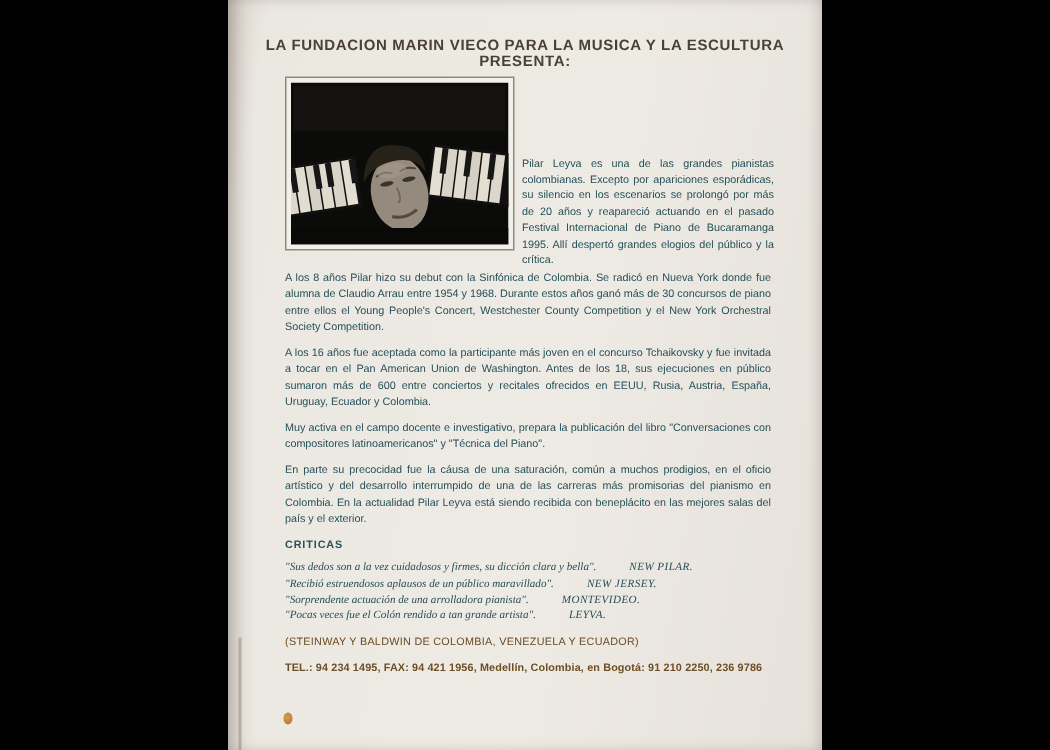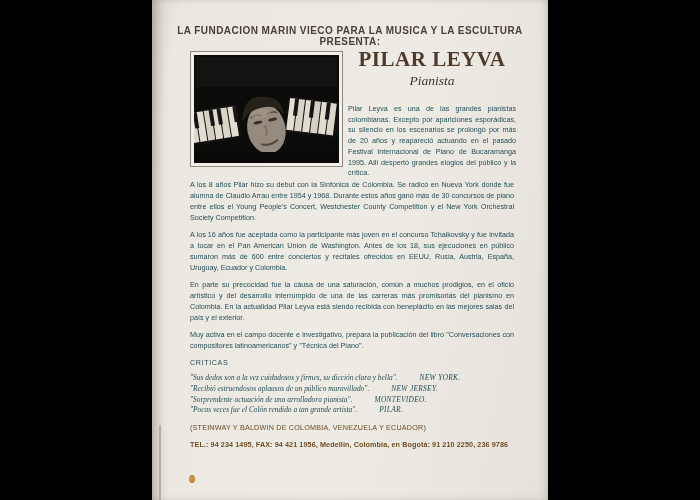--- a/index.html
+++ b/index.html
@@ -15,21 +15,21 @@
   .photo-frame svg{display:block;}
   .title-block{position:absolute;left:196px;top:47px;width:168px;text-align:center;}
   .main-title{margin:0;font-family:"Liberation Serif",serif;font-weight:600;
               font-size:21px;letter-spacing:.5px;color:#4e3a2b;}
   .subtitle{margin:1px 0 0 0;font-family:"Liberation Serif",serif;font-style:italic;
             font-size:13.5px;color:#3a352f;}
   .intro{position:absolute;left:196px;top:104px;width:168px;
          font-size:7.2px;line-height:10.7px;text-align:justify;color:#25505a;}
   .body-col{position:absolute;left:38px;top:179px;width:324px;color:#25505a;}
   .body-col p{margin:0 0 6px 0;font-size:7.2px;line-height:11px;text-align:justify;}
-  .criticas-heading{margin:3px 0 5px 0;font-size:7.4px;letter-spacing:.6px;color:#2a4f58;}
+  .criticas-heading{margin:3px 0 5px 0;font-size:7.4px;letter-spacing:.6px;color:#2a4f58;font-weight:bold;}
   .quote-row{display:flex;align-items:baseline;margin:0 0 2.2px 0;
              font-family:"Liberation Serif",serif;font-style:italic;
              font-size:7.4px;line-height:8.6px;color:#274f58;}
   .quote-source{margin-left:22px;white-space:nowrap;letter-spacing:.3px;}
   .foundation{margin-top:7px;color:#6b4b20;}
   .foundation-name{margin:0;font-size:9.6px;font-weight:bold;letter-spacing:.3px;line-height:12px;}
   .foundation-brands{margin:0;font-size:9px;font-weight:normal;letter-spacing:.2px;line-height:12px;}
   .foundation-contact{margin:1px 0 0 0;font-size:7.3px;font-weight:bold;letter-spacing:.1px;
                       line-height:10px;color:#6e4e24;}
   .page-curl{position:absolute;left:37px;top:475px;width:6px;height:8px;border-radius:50%;
@@ -85,50 +85,46 @@
           <path d="M59 60 Q65 57 70 60" stroke="#4a4238" stroke-width="1.2" fill="none"></path>
           <path d="M75 60 Q80 57 86 60" stroke="#4a4238" stroke-width="1.2" fill="none"></path>
           <path d="M71 70 Q73 78 70 80" stroke="#6e6557" stroke-width="1.2" fill="none"></path>
           <path d="M64 88 Q72 92 81 87" stroke="#55483c" stroke-width="2" fill="none"></path>
           <ellipse cx="70" cy="58" rx="10" ry="5" fill="#a59a8b" opacity=".55"></ellipse>
         </g>
         <rect x="0" y="97" width="145" height="11" fill="#090908"></rect>
       </svg>
     </div>
 
-    <div class="title-block">
-      <h1 class="main-title">PILAR LEYVA</h1>
-      <p class="subtitle">Pianista</p>
-    </div>
 
     <div class="intro">Pilar Leyva es una de las grandes pianistas colombianas. Excepto por apariciones esporádicas, su silencio en los escenarios se prolongó por más de 20 años y reapareció actuando en el pasado Festival Internacional de Piano de Bucaramanga 1995. Allí despertó grandes elogios del público y la crítica.</div>
 
     <div class="body-col">
       <p>A los 8 años Pilar hizo su debut con la Sinfónica de Colombia. Se radicó en Nueva York donde fue alumna de Claudio Arrau entre 1954 y 1968. Durante estos años ganó más de 30 concursos de piano entre ellos el Young People's Concert, Westchester County Competition y el New York Orchestral Society Competition.</p>
       <p>A los 16 años fue aceptada como la participante más joven en el concurso Tchaikovsky y fue invitada a tocar en el Pan American Union de Washington. Antes de los 18, sus ejecuciones en público sumaron más de 600 entre conciertos y recitales ofrecidos en EEUU, Rusia, Austria, España, Uruguay, Ecuador y Colombia.</p>
+      <p>Muy activa en el campo docente e investigativo, prepara la publicación del libro "Conversaciones con compositores latinoamericanos" y "Técnica del Piano".</p>
       <p>En parte su precocidad fue la cáusa de una saturación, común a muchos prodigios, en el oficio artístico y del desarrollo interrumpido de una de las carreras más promisorias del pianismo en Colombia. En la actualidad Pilar Leyva está siendo recibida con beneplácito en las mejores salas del país y el exterior.</p>
-      <p>Muy activa en el campo docente e investigativo, prepara la publicación del libro "Conversaciones con compositores latinoamericanos" y "Técnica del Piano".</p>
 
       <p class="criticas-heading">CRITICAS</p>
 
       <div class="quote-row">
         <span>"Sus dedos son a la vez cuidadosos y firmes, su dicción clara y bella".</span>
-        <span class="quote-source">NEW YORK.</span>
+        <span class="quote-source">NEW PILAR.</span>
       </div>
       <div class="quote-row">
         <span>"Recibió estruendosos aplausos de un público maravillado".</span>
         <span class="quote-source">NEW JERSEY.</span>
       </div>
       <div class="quote-row">
         <span>"Sorprendente actuación de una arrolladora pianista".</span>
         <span class="quote-source">MONTEVIDEO.</span>
       </div>
       <div class="quote-row">
         <span>"Pocas veces fue el Colón rendido a tan grande artista".</span>
-        <span class="quote-source">PILAR.</span>
+        <span class="quote-source">LEYVA.</span>
       </div>
 
       <div class="foundation">
         <p class="foundation-brands">(STEINWAY Y BALDWIN DE COLOMBIA, VENEZUELA Y ECUADOR)</p>
         <p class="foundation-contact">TEL.: 94 234 1495, FAX: 94 421 1956, Medellín, Colombia, en Bogotá:  91 210 2250, 236 9786</p>
       </div>
 
     </div>
 
     <div class="crease"></div>

